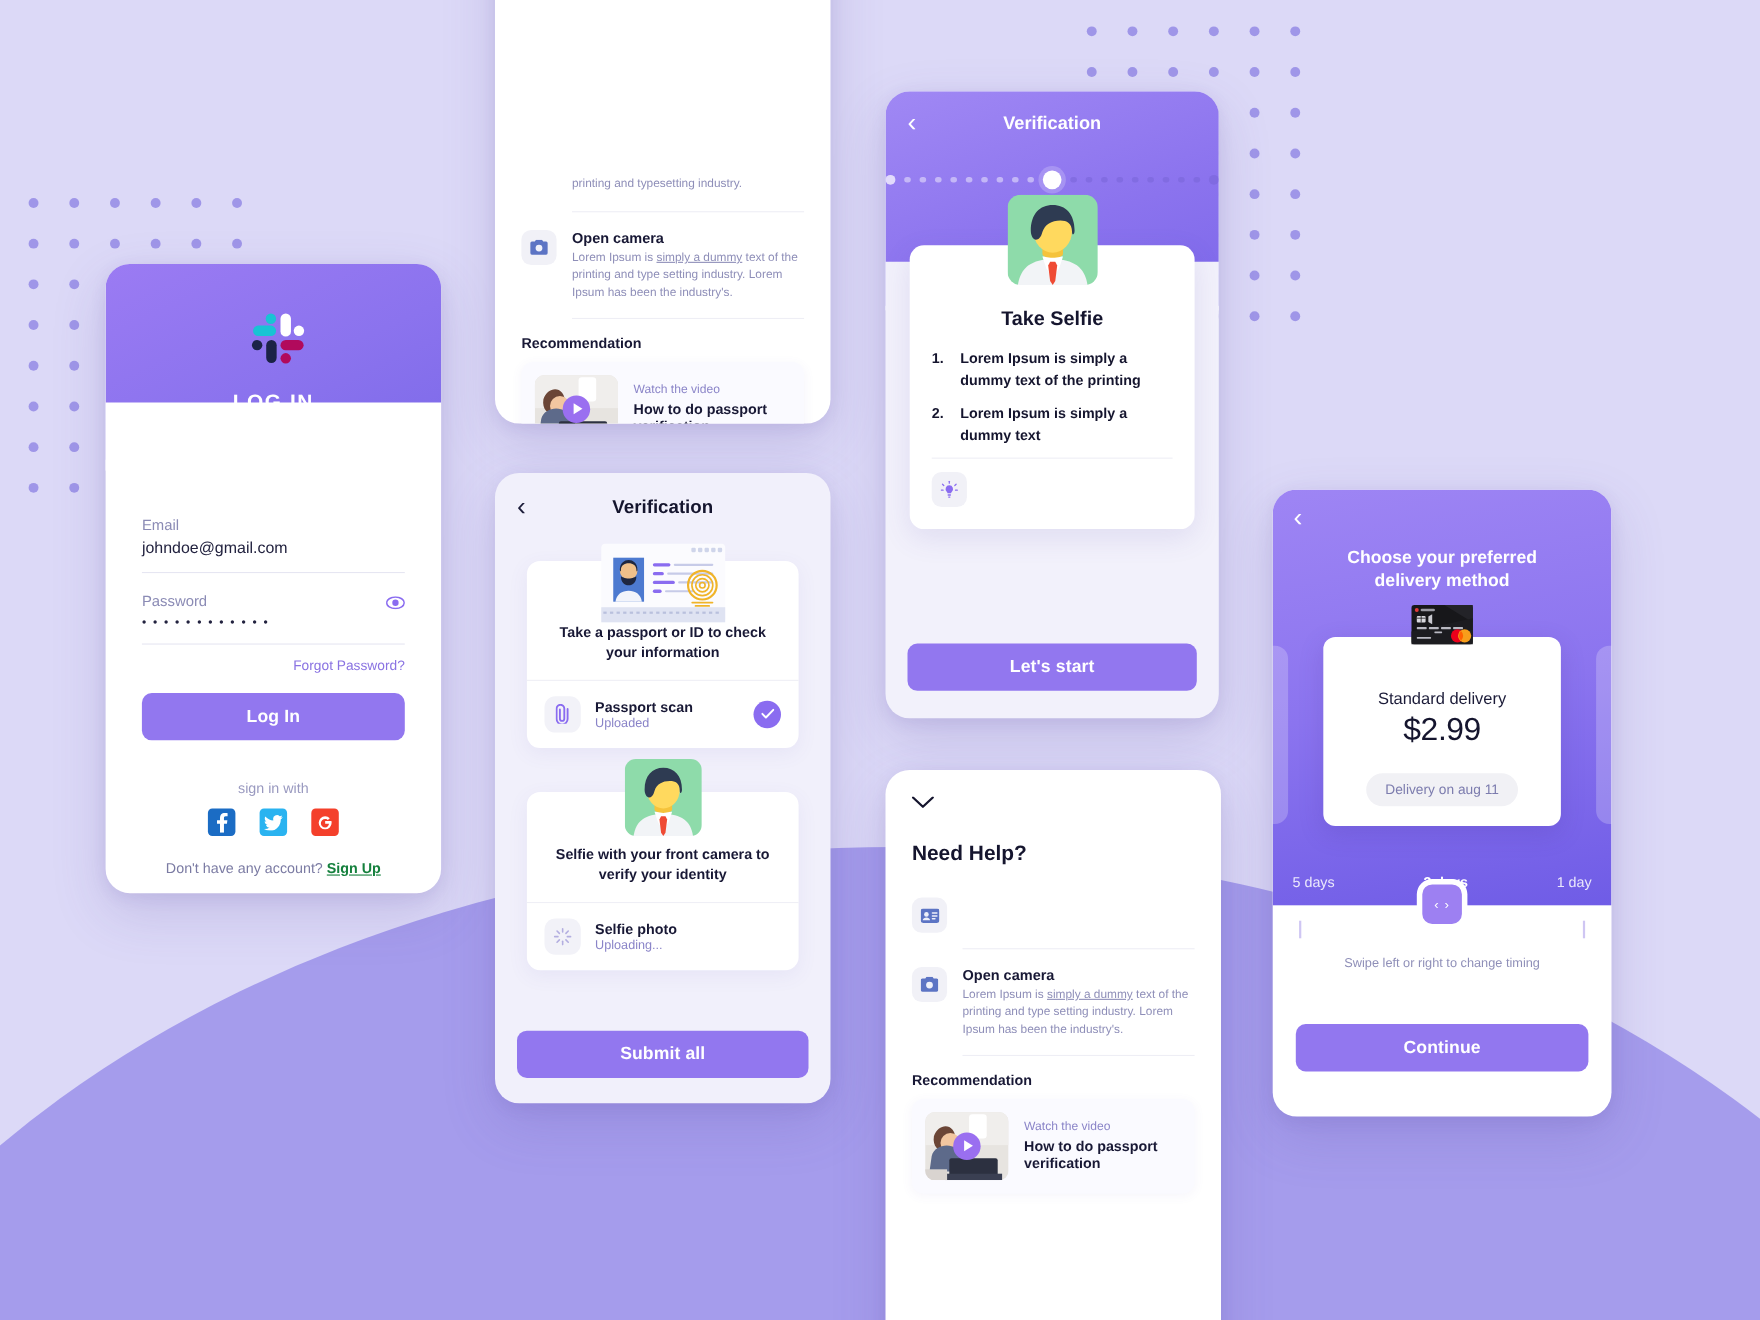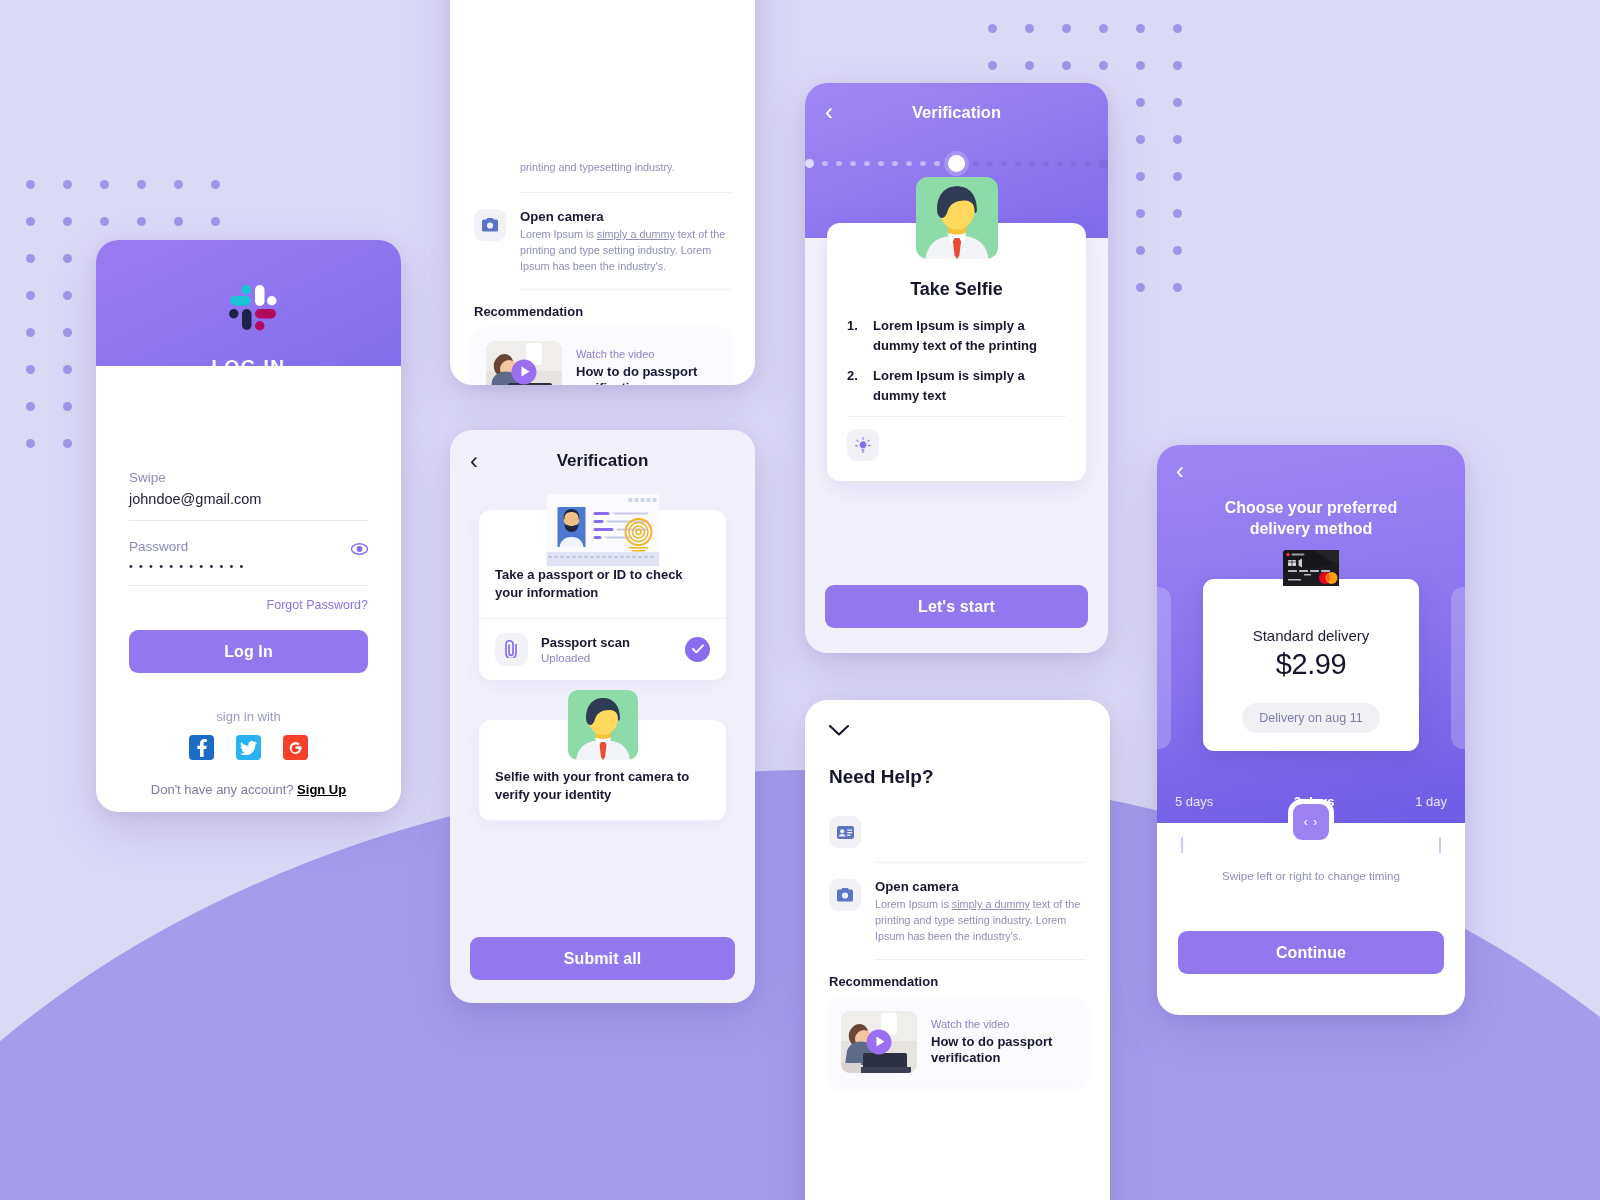--- a/index.html
+++ b/index.html
@@ -97,21 +97,21 @@
     margin-top: 12px; cursor: pointer;
   }
   #login-btn { margin-top: 18px; }
   .signin-with { text-align: center; font-size: 13px; color: #9a9ac0; margin-top: 36px; }
   .social-row { display: flex; justify-content: center; gap: 22px; margin-top: 11px; }
   .social { width: 25px; height: 25px; border-radius: 4px; display:flex; align-items:center; justify-content:center; cursor:pointer; }
   .s-fb { background: #1b6cc4; }
   .s-tw { background: #2ab3f0; }
   .s-gg { background: #f4402b; }
   .no-account { text-align: center; font-size: 13px; color: #7b7ba3; margin-top: 22px; }
-  .no-account b { color: #000000; text-decoration: underline; }
+  .no-account b { color: #15803d; text-decoration: underline; }
 
   
   #screen-help-top { left: 450px; top: -230px; width: 305px; height: 615px; border-radius: 22px; }
   .help-pad { padding: 0 24px; }
   .help-row { display: flex; gap: 14px; padding: 16px 0 14px 0; }
   .help-divider { height: 1px; background: #eeeef5; }
   .icon-tile {
     width: 32px; height: 32px; min-width: 32px; border-radius: 9px;
     background: #f1f1f7; display: flex; align-items: center; justify-content: center;
   }
@@ -137,21 +137,21 @@
 
   
   #screen-verification { left: 450px; top: 430px; width: 305px; height: 573px; background: #f1f0fb; }
   .verif-hdr { position: relative; height: 62px; display: flex; align-items: center; padding: 0 20px; }
   .verif-hdr .title {
     position: absolute; left: 0; right: 0; text-align: center;
     font-size: 17px; font-weight: 700; color: #15152e;
   }
   .card-white { background: #fff; border-radius: 12px; box-shadow: 0 5px 18px rgba(100,85,180,.07); }
   .up-card { margin: 0 29px; }
-  .up-top { padding: 56px 16px 16px 16px; text-align: left; }
+  .up-top { padding: 56px 16px 16px 16px; text-align: center; }
   .up-cap { font-size: 13px; font-weight: 700; color: #181835; line-height: 1.38; }
   .up-sep { height: 1px; background: #efeff6; }
   .up-row { display: flex; align-items: center; gap: 13px; padding: 14px 16px; }
   .up-tile { width: 33px; height: 33px; border-radius: 10px; background: #f2f2f8; display:flex; align-items:center; justify-content:center; }
   .up-name { font-size: 13px; font-weight: 700; color: #181835; }
   .up-state { font-size: 11.5px; color: #8a84c8; margin-top: 2px; }
   .up-check { margin-left: auto; width: 25px; height: 25px; border-radius: 50%; background: #8a6cf0; display:flex; align-items:center; justify-content:center; }
   .spinner { width: 17px; height: 17px; }
   .hero-img { position: absolute; left: 50%; transform: translateX(-50%); }
 
@@ -355,21 +355,21 @@
           <rect x="26" y="29" width="9.5" height="21" rx="4.75" fill="#1b2347"></rect>
           <rect x="39" y="29" width="21" height="9.5" rx="4.75" fill="#b10a5c"></rect>
           <rect x="39" y="41" width="9.5" height="9.5" rx="4.75" fill="#b10a5c"></rect>
         </svg>
       </div>
       <div class="login-title">LOG IN</div>
     </div>
 
     <div class="login-body">
       <div class="fld-row">
-        <div class="fld-label">Swipe</div>
+        <div class="fld-label">Email</div>
         <div class="fld-value">johndoe@gmail.com</div>
         <div class="fld-line"></div>
       </div>
 
       <div class="fld-row" style="margin-top:18px">
         <div class="fld-label">Password</div>
         <div class="pwd-dots">••••••••••••</div>
         <span class="eye-icon">
           <svg width="17" height="12" viewBox="0 0 17 12">
             <ellipse cx="8.5" cy="6" rx="8" ry="5.2" fill="none" stroke="#8a6cf0" stroke-width="1.4"></ellipse>
@@ -555,20 +555,40 @@
           <path d="M27 36h16v10c0 4-16 4-16 0z" fill="#f5c33b"></path>
           <ellipse cx="35" cy="28" rx="15" ry="17" fill="#ffd95e"></ellipse>
           <path d="M18 28c0-13 7-20 17-20s17 7 17 20c0 3-2 4-2 1 0-7-4-9-9-9-7 0-12 3-14 9-1 4-3 6-5 6-2 0-4-3-4-7z" fill="#2e3b52"></path>
         </svg>
       </span>
       <div class="card-white up-card">
         <div class="up-top" style="padding-top:48px">
           <div class="up-cap">Selfie with your front camera to verify your identity</div>
         </div>
         <div class="up-sep"></div>
+        <div class="up-row">
+          <span class="up-tile">
+            <svg class="spinner" viewBox="0 0 20 20">
+              <g stroke="#b3aee0" stroke-width="1.7" stroke-linecap="round">
+                <line x1="10" y1="1.5" x2="10" y2="5"></line>
+                  <line x1="10" y1="15" x2="10" y2="18.5"></line>
+                <line x1="1.5" y1="10" x2="5" y2="10"></line>
+                  <line x1="15" y1="10" x2="18.5" y2="10"></line>
+                <line x1="4" y1="4" x2="6.5" y2="6.5"></line>
+                  <line x1="13.5" y1="13.5" x2="16" y2="16"></line>
+                <line x1="16" y1="4" x2="13.5" y2="6.5"></line>
+                  <line x1="6.5" y1="13.5" x2="4" y2="16"></line>
+              </g>
+            </svg>
+          </span>
+          <div>
+            <div class="up-name">Selfie photo</div>
+            <div class="up-state">Uploading...</div>
+          </div>
+        </div>
       </div>
     </div>
 
     <div class="primary-btn" style="position:absolute;left:20px;right:20px;bottom:23px">Submit all</div>
   </div>
 
   <div class="phone" id="screen-selfie">
     <div class="selfie-top">
       <div class="selfie-hdr">
         <span class="hdr-back" style="color:#fff">‹</span>

